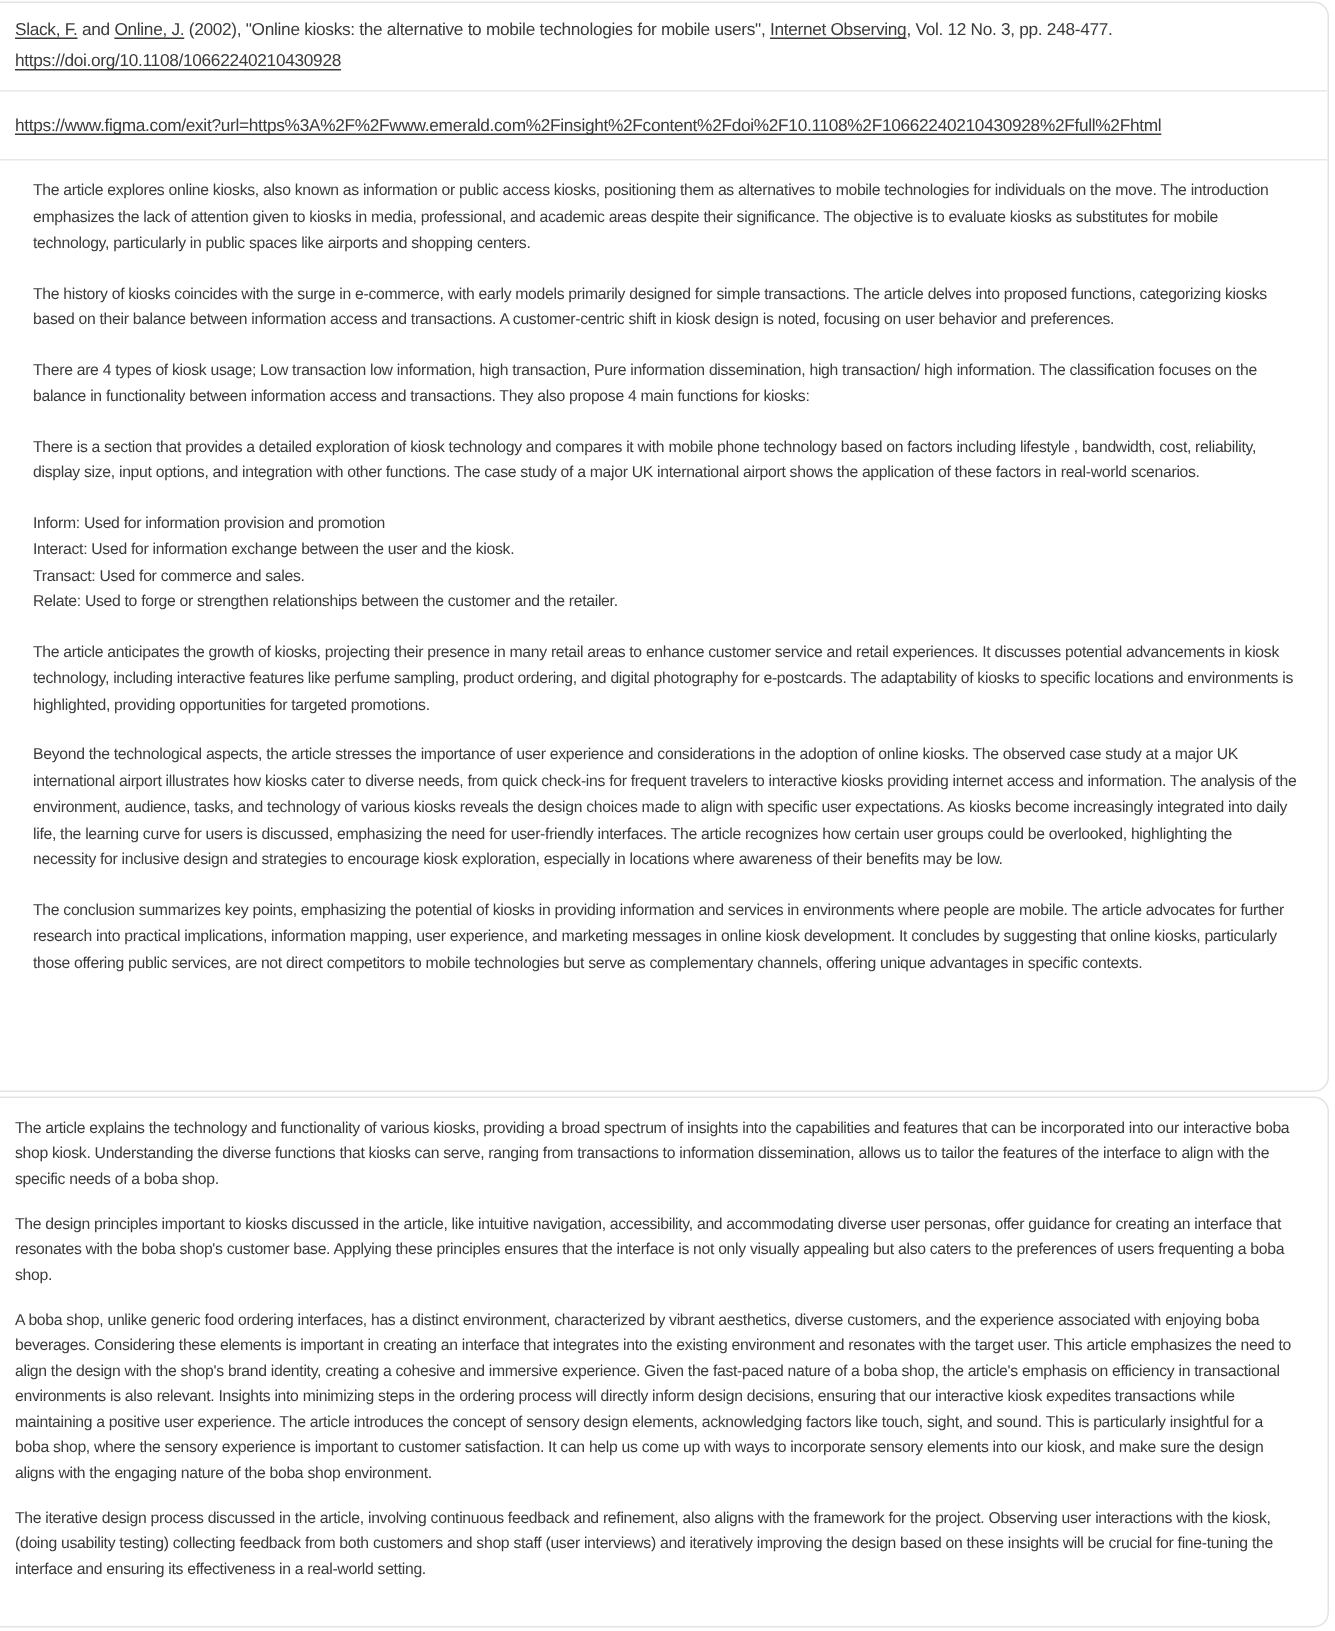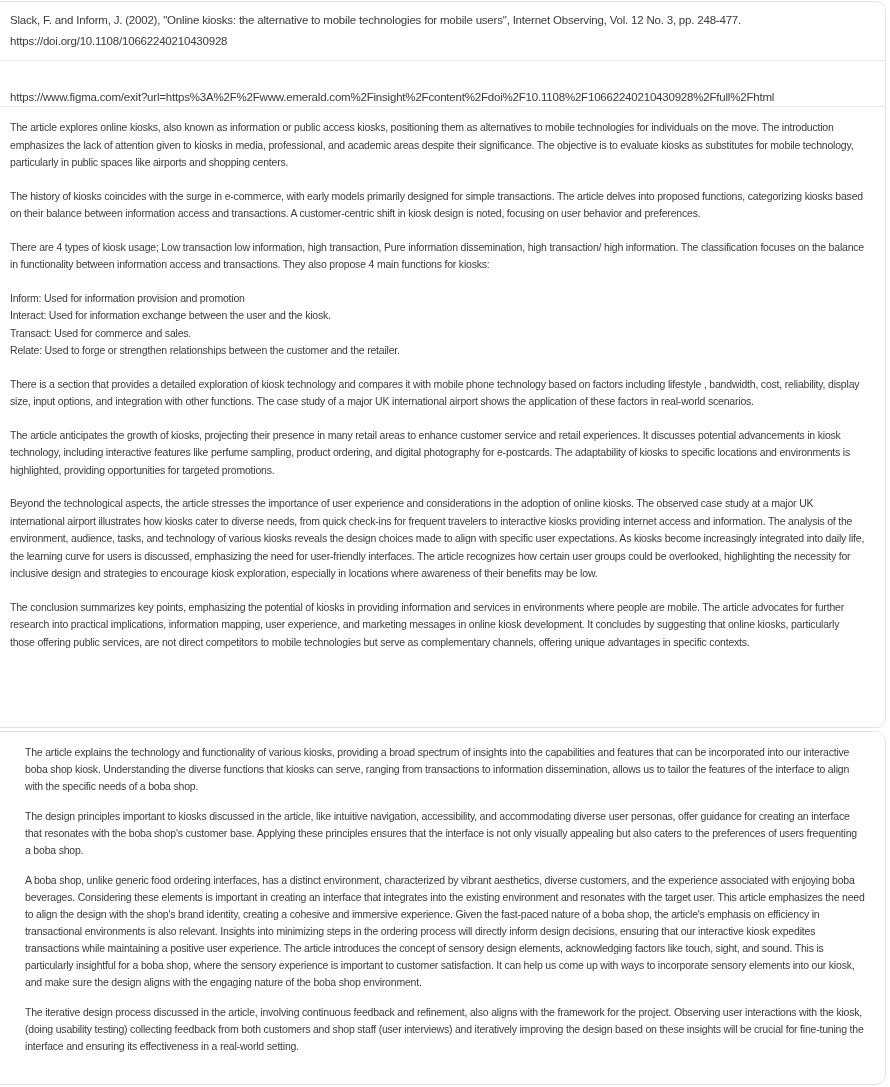--- a/index.html
+++ b/index.html
@@ -67,57 +67,57 @@
   .body-text {
     font-size: 10.5px;
     line-height: 17.5px;
     letter-spacing: -0.2px;
     color: #3b3b3b;
   }
   .card-analysis .body-text {
     line-height: 17px;
   }
   .para {
-    margin: 0 0 16px 0;
+    margin: 0 0 16px 12px;
     white-space: pre-line;
   }
   .card-analysis .para {
-    margin: 0 0 13px 15px;
+    margin: 0 0 13px 0;
   }
   .u, .link {
     color: #3b3b3b;
+    text-decoration: underline;
     text-underline-offset: 2px;
     text-decoration-thickness: 1px;
     cursor: pointer;
-    margin-top: 13px;
   }
   a.link { display: inline-block; max-width: 100%; }
 </style>
 </head>
 <body>
 
 <div class="stack">
 
   <section class="card card-reference">
 
-    <div class="row-citation"><span class="u">Slack, F.</span><span> and </span><span class="u">Inform, J.</span><span> (2002), "Online kiosks: the alternative to mobile technologies for mobile users", </span><span class="u">Internet Observing</span><span>, Vol. 12 No. 3, pp. 248-477. </span><span class="u">https://doi.org/10.1108/10662240210430928</span></div>
+    <div class="row-citation"><span class="u">Slack, F.</span><span> and </span><span class="u">Online, J.</span><span> (2002), "Online kiosks: the alternative to mobile technologies for mobile users", </span><span class="u">Internet Observing</span><span>, Vol. 12 No. 3, pp. 248-477. </span><span class="u">https://doi.org/10.1108/10662240210430928</span></div>
 
     <div class="row-url">
       <a class="link">https://www.figma.com/exit?url=https%3A%2F%2Fwww.emerald.com%2Finsight%2Fcontent%2Fdoi%2F10.1108%2F10662240210430928%2Ffull%2Fhtml</a>
     </div>
 
     <div class="row-summary body-text">
         <p class="para">The article explores online kiosks, also known as information or public access kiosks, positioning them as alternatives to mobile technologies for individuals on the move. The introduction emphasizes the lack of attention given to kiosks in media, professional, and academic areas despite their significance. The objective is to evaluate kiosks as substitutes for mobile technology, particularly in public spaces like airports and shopping centers.</p>
         <p class="para">The history of kiosks coincides with the surge in e-commerce, with early models primarily designed for simple transactions. The article delves into proposed functions, categorizing kiosks based on their balance between information access and transactions. A customer-centric shift in kiosk design is noted, focusing on user behavior and preferences.</p>
         <p class="para">There are 4 types of kiosk usage; Low transaction low information, high transaction, Pure information dissemination, high transaction/ high information.  The classification focuses on the balance in functionality between information access and transactions. They also propose 4 main functions for kiosks:</p>
+        <p class="para">There is a section that provides a detailed exploration of kiosk technology and compares it with mobile phone technology based on factors including lifestyle , bandwidth, cost, reliability, display size, input options, and integration with other functions. The case study of a major UK international airport shows the application of these factors in real-world scenarios.</p>
         <p class="para">Inform: Used for information provision and promotion
 Interact: Used for information exchange between the user and the kiosk.
 Transact: Used for commerce and sales.
 Relate: Used to forge or strengthen relationships between the customer and the retailer.</p>
-        <p class="para">There is a section that provides a detailed exploration of kiosk technology and compares it with mobile phone technology based on factors including lifestyle , bandwidth, cost, reliability, display size, input options, and integration with other functions. The case study of a major UK international airport shows the application of these factors in real-world scenarios.</p>
         <p class="para">The article anticipates the growth of kiosks, projecting their presence in many retail areas to enhance customer service and retail experiences. It discusses potential advancements in kiosk technology, including interactive features like perfume sampling, product ordering, and digital photography for e-postcards. The adaptability of kiosks to specific locations and environments is highlighted, providing opportunities for targeted promotions.</p>
         <p class="para">Beyond the technological aspects, the article stresses the importance of user experience and considerations in the adoption of online kiosks. The observed case study at a major UK international airport illustrates how kiosks cater to diverse needs, from quick check-ins for frequent travelers to interactive kiosks providing internet access and information. The analysis of the environment, audience, tasks, and technology of various kiosks reveals the design choices made to align with specific user expectations. As kiosks become increasingly integrated into daily life, the learning curve for users is discussed, emphasizing the need for user-friendly interfaces. The article recognizes how certain user groups could be overlooked, highlighting the necessity for inclusive design and strategies to encourage kiosk exploration, especially in locations where awareness of their benefits may be low.</p>
         <p class="para">The conclusion summarizes key points, emphasizing the potential of kiosks in providing information and services in environments where people are mobile. The article advocates for further research into practical implications, information mapping, user experience, and marketing messages in online kiosk development. It concludes by suggesting that online kiosks, particularly those offering public services, are not direct competitors to mobile technologies but serve as complementary channels, offering unique advantages in specific contexts.</p>
       </div>
 
   </section>
 
   <section class="card card-analysis">
     <div class="inner body-text">
         <p class="para">The article explains the technology and functionality of various kiosks, providing a broad spectrum of insights into the capabilities and features that can be incorporated into our interactive boba shop kiosk. Understanding the diverse functions that kiosks can serve, ranging from transactions to information dissemination, allows us to tailor the features of the interface to align with the specific needs of a boba shop.</p>

